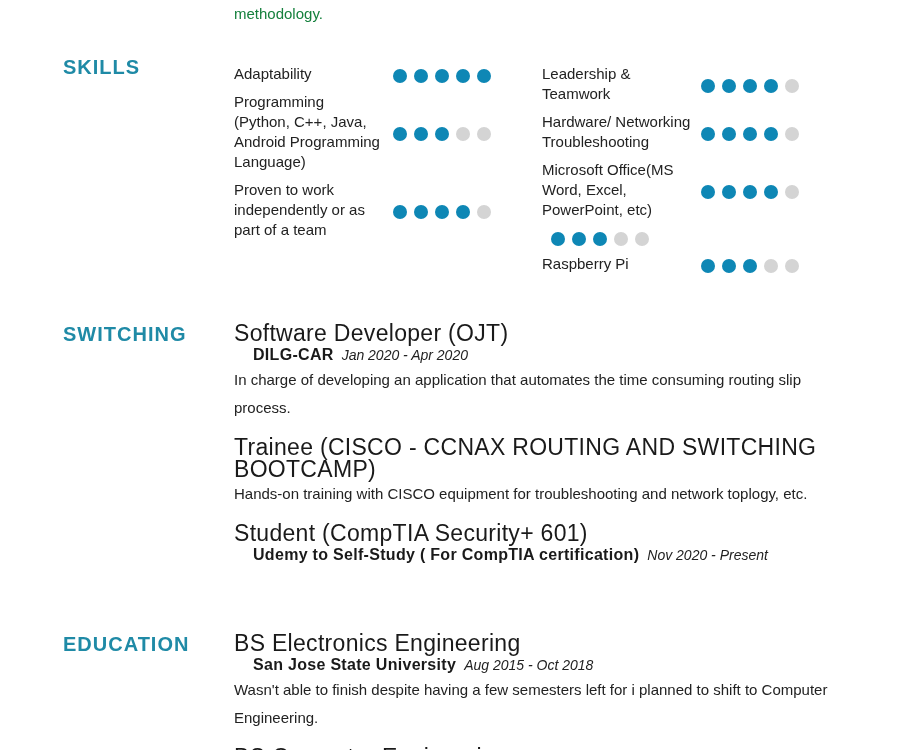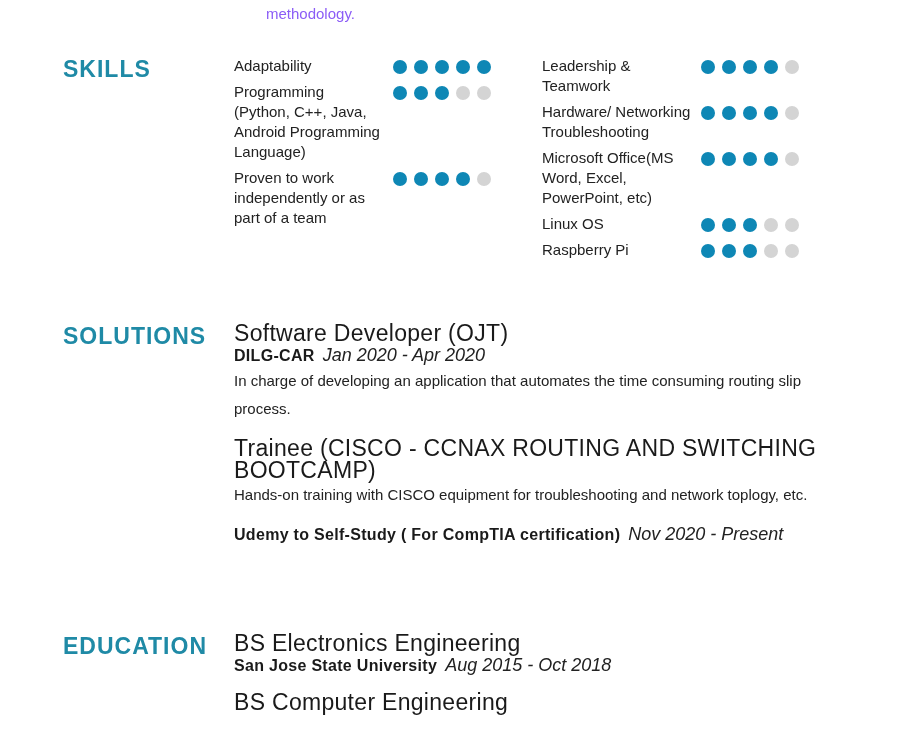--- a/index.html
+++ b/index.html
@@ -1,35 +1,35 @@
 <!DOCTYPE html>
 <html><head>
   <meta charset="utf-8">
   <style>
     * { box-sizing: border-box; margin: 0; padding: 0; }
     html, body { width: 900px; height: 750px; overflow: hidden; background: #ffffff; }
     body { position: relative; font-family: "Liberation Sans", sans-serif; color: #1a1a1a; }
     .page { position: absolute; left: 0; top: 0; width: 900px; height: 750px; }
-    .prev-line { position: absolute; left: 234px; top: 4px; font-size: 15px; line-height: 20px; color: #8b5cf6; margin-left: 32px; }
-    .section-title { position: absolute; left: 63px; font-size: 23px; font-weight: bold; letter-spacing: 1px; color: #1f8aa6; }
+    .prev-line { position: absolute; left: 234px; top: 4px; font-size: 15px; line-height: 20px; color: #15803d; }
+    .section-title { position: absolute; left: 63px; font-size: 20px; font-weight: bold; letter-spacing: 1px; color: #1f8aa6; }
     .skills { position: absolute; left: 234px; top: 56px; width: 580px; }
     .skill-col { position: absolute; top: 0; width: 280px; }
     .skill-col.left { left: 0; }
     .skill-col.right { left: 308px; }
-    .skill { display: flex; align-items: flex-start; margin-bottom: 6px; }
+    .skill { display: flex; align-items: center; margin-bottom: 6px; margin-top: 8px; }
     .skill-label { width: 150px; font-size: 15px; line-height: 20px; color: #222; }
     .skill-dots { display: flex; gap: 7px; margin-left: 9px; padding-top: 4px; }
     .dot { width: 14px; height: 14px; border-radius: 50%; background: #d4d4d4; }
     .dot.on { background: #0e87b5; }
     .entries { position: absolute; left: 234px; width: 620px; }
     .entry { margin-bottom: 14px; }
     .entry-title { font-size: 23px; font-weight: normal; line-height: 22px; color: #1a1a1a; letter-spacing: 0.3px; }
     .entry-sub { font-size: 16px; line-height: 22px; }
-    .entry-org { font-weight: bold; color: #1a1a1a; letter-spacing: 0.3px; }
-    .entry-date { font-style: italic; color: #222; margin-left: 8px; font-size: 18px; }
+    .entry-org { font-weight: bold; color: #1a1a1a; letter-spacing: 0.3px; margin-left: 19px; }
+    .entry-date { font-style: italic; color: #222; margin-left: 8px; font-size: 14px; }
     .entry-desc { font-size: 15px; line-height: 28px; color: #222; }
   </style>
 </head>
 <body>
 
 <div class="page">
   <div class="prev-line">methodology.</div>
 
   <div class="section-title" style="top:56px">SKILLS</div>
   <div class="skills">
@@ -90,21 +90,20 @@
           <div class="skill-label">Microsoft Office(MS Word, Excel, PowerPoint, etc)</div>
           <div class="skill-dots">
             <span class="dot on"></span>
             <span class="dot on"></span>
             <span class="dot on"></span>
             <span class="dot on"></span>
             <span class="dot"></span>
           </div>
         </div>
         <div class="skill">
-          <div class="skill-label">Linux OS</div>
           <div class="skill-dots">
             <span class="dot on"></span>
             <span class="dot on"></span>
             <span class="dot on"></span>
             <span class="dot"></span>
             <span class="dot"></span>
           </div>
         </div>
         <div class="skill">
           <div class="skill-label">Raspberry Pi</div>
@@ -112,39 +111,41 @@
             <span class="dot on"></span>
             <span class="dot on"></span>
             <span class="dot on"></span>
             <span class="dot"></span>
             <span class="dot"></span>
           </div>
         </div>
       </div>
   </div>
 
-  <div class="section-title" style="top:323px">SOLUTIONS</div>
+  <div class="section-title" style="top:323px">SWITCHING</div>
   <div class="entries" style="top:322px">
     <div class="entry">
       <div class="entry-title">Software Developer (OJT)</div>
       <div class="entry-sub"><span class="entry-org">DILG-CAR</span><span class="entry-date">Jan 2020 - Apr 2020</span></div>
       <div class="entry-desc">In charge of developing an application that automates the time consuming routing slip process.</div>
     </div>
     <div class="entry">
       <div class="entry-title">Trainee (CISCO - CCNAX ROUTING AND SWITCHING BOOTCAMP)</div>
       <div class="entry-desc">Hands-on training with CISCO equipment for troubleshooting and network toplogy, etc.</div>
     </div>
     <div class="entry">
+      <div class="entry-title">Student (CompTIA Security+ 601)</div>
       <div class="entry-sub"><span class="entry-org">Udemy to Self-Study ( For CompTIA certification)</span><span class="entry-date">Nov 2020 - Present</span></div>
     </div>
   </div>
 
   <div class="section-title" style="top:633px">EDUCATION</div>
   <div class="entries" style="top:632px">
     <div class="entry">
       <div class="entry-title">BS Electronics Engineering</div>
       <div class="entry-sub"><span class="entry-org">San Jose State University</span><span class="entry-date">Aug 2015 - Oct 2018</span></div>
+      <div class="entry-desc">Wasn't able to finish despite having a few semesters left for i planned to shift to Computer Engineering.</div>
     </div>
     <div class="entry">
       <div class="entry-title">BS Computer Engineering</div>
     </div>
   </div>
 </div>
 
 </body></html>

